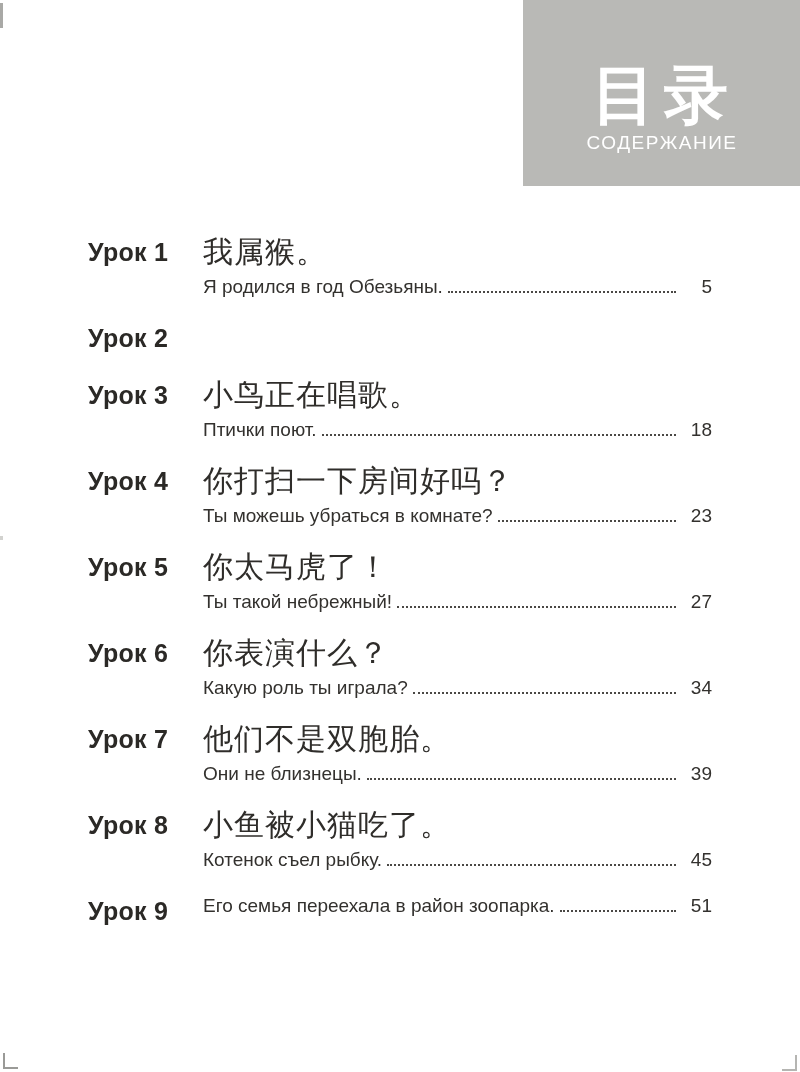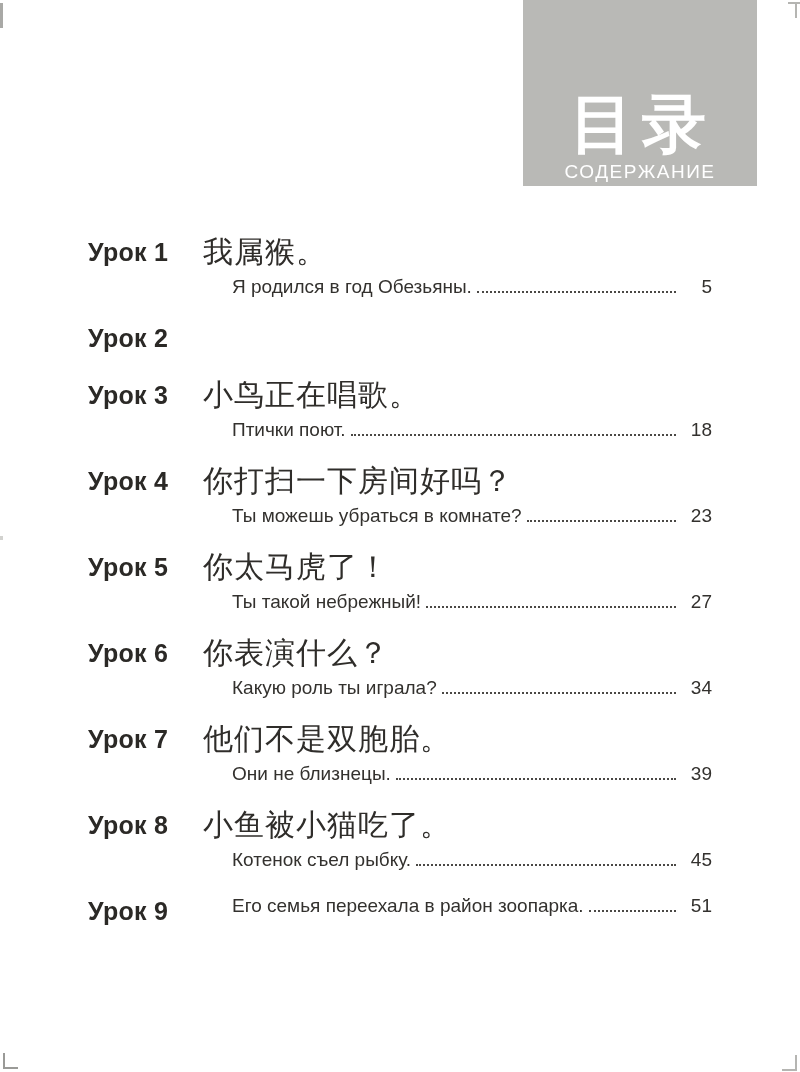--- a/index.html
+++ b/index.html
@@ -1,23 +1,23 @@
 <!DOCTYPE html>
 <html><head>
 <meta charset="utf-8">
 <style>
   html,body{margin:0;padding:0;background:#ffffff;}
   body{font-family:"Liberation Sans","DejaVu Sans",sans-serif;}
   .page{position:relative;width:800px;height:1072px;background:#ffffff;overflow:hidden;}
 
   
   .header-box{
-    position:absolute;left:523px;top:0;width:234px;height:186px;
+    position:absolute;left:523px;top:0;width:278px;height:186px;
     display:flex;flex-direction:column;align-items:center;justify-content:flex-end;
-    padding-bottom:3px;box-sizing:border-box;
+    padding-bottom:32px;box-sizing:border-box;
   }
   .header-cn{
     color:#ffffff;font-size:64px;font-weight:bold;line-height:1;
     letter-spacing:8px;margin-bottom:6px;text-indent:4px;
   }
   .header-ru{
     color:#ffffff;font-size:19px;font-weight:normal;letter-spacing:1.5px;line-height:1.1;
   }
 
   
@@ -27,21 +27,21 @@
     width:115px;flex:0 0 115px;
     font-size:25px;font-weight:bold;color:#2b2926;
     line-height:40px;letter-spacing:0.3px;
   }
   .lesson-body{flex:1;min-width:0;}
   .lesson-cn{
     font-size:30px;color:#2f2d2a;line-height:40px;letter-spacing:1px;
     white-space:nowrap;
   }
   .lesson-ru-row{display:flex;align-items:baseline;margin-top:3px;height:26px;}
-  .lesson-ru{font-size:19px;color:#33312e;line-height:24px;white-space:nowrap;margin-left:29px;}
+  .lesson-ru{font-size:19px;color:#33312e;line-height:24px;white-space:nowrap;}
   .leader{
     flex:1;border-bottom:2.4px dotted #4a4845;
     margin:0 10px 5px 5px;min-width:12px;
   }
   .lesson-page{
     flex:0 0 auto;min-width:26px;text-align:right;
     font-size:19px;color:#33312e;
   }
 
   

